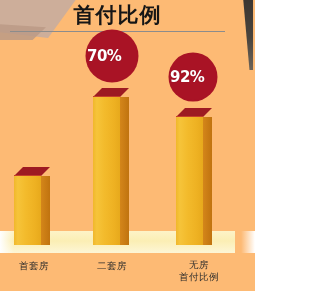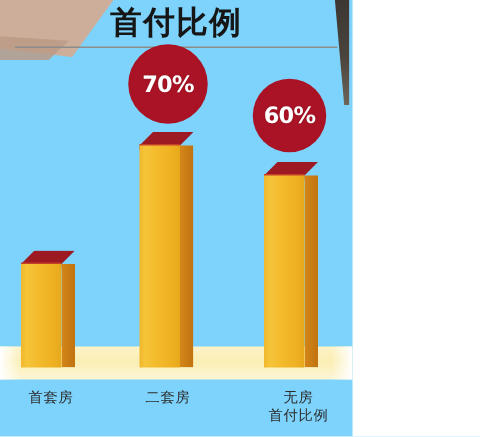--- a/index.html
+++ b/index.html
@@ -8,21 +8,22 @@
     background: #ffffff;
   }
   body {
     font-family: "DejaVu Sans", "Liberation Sans", sans-serif;
   }
   #chart-root {
     position: relative;
     width: 235px;
     height: 291px;
     overflow: hidden;
-    background: #7dd3fc;
+    background: #fdba74;
+    padding-left: 20px;
   }
 
   
   .corner-artifact-left {
     position: absolute;
     left: -4px;
     top: -6px;
     width: 84px;
     height: 44px;
     background: linear-gradient(160deg, #d9bba8 0%, #cfae99 38%, #c8a58f 62%, #bb9madd 100%);
@@ -138,21 +139,20 @@
   
   .badge {
     position: absolute;
     border-radius: 50%;
     background: #a91325;
     color: #ffffff;
     font-weight: bold;
     text-align: center;
     display: flex;
     align-items: center;
-    justify-content: center;
     box-shadow: 0 0 0 1.5px #a91325;
   }
   .badge::before {
     content: "";
     position: absolute;
     left: -3px; right: -3px; top: -3px; bottom: -3px;
     border-radius: 50%;
     background:
       repeating-conic-gradient(#a91325 0deg 9deg, rgba(169,19,37,0) 9deg 18deg);
     z-index: -1;
@@ -221,20 +221,20 @@
     <span class="l2"></span>
   </div>
 
   <div class="bar-group" style="left:176px; top:108px; width:36px; height:137px;">
     <div class="bar-top" style="top:0;"></div>
     <div class="bar-top-lip" style="top:8px;"></div>
     <div class="bar-side" style="top:9px; height:128px;"></div>
     <div class="bar-front" style="top:9px; height:128px;"></div>
   </div>
   <div class="badge" style="left:170px; top:54px; width:46px; height:46px;">
-    <span class="badge-text">60%</span>
+    <span class="badge-text">92%</span>
   </div>
   <div class="cat-label" style="left:163px; top:260px; width:72px;font-family:Liberation Mono, monospace;">
     <span>无房</span>
     <span class="l2">首付比例</span>
   </div>
 
 </div>
 
 </body></html>

